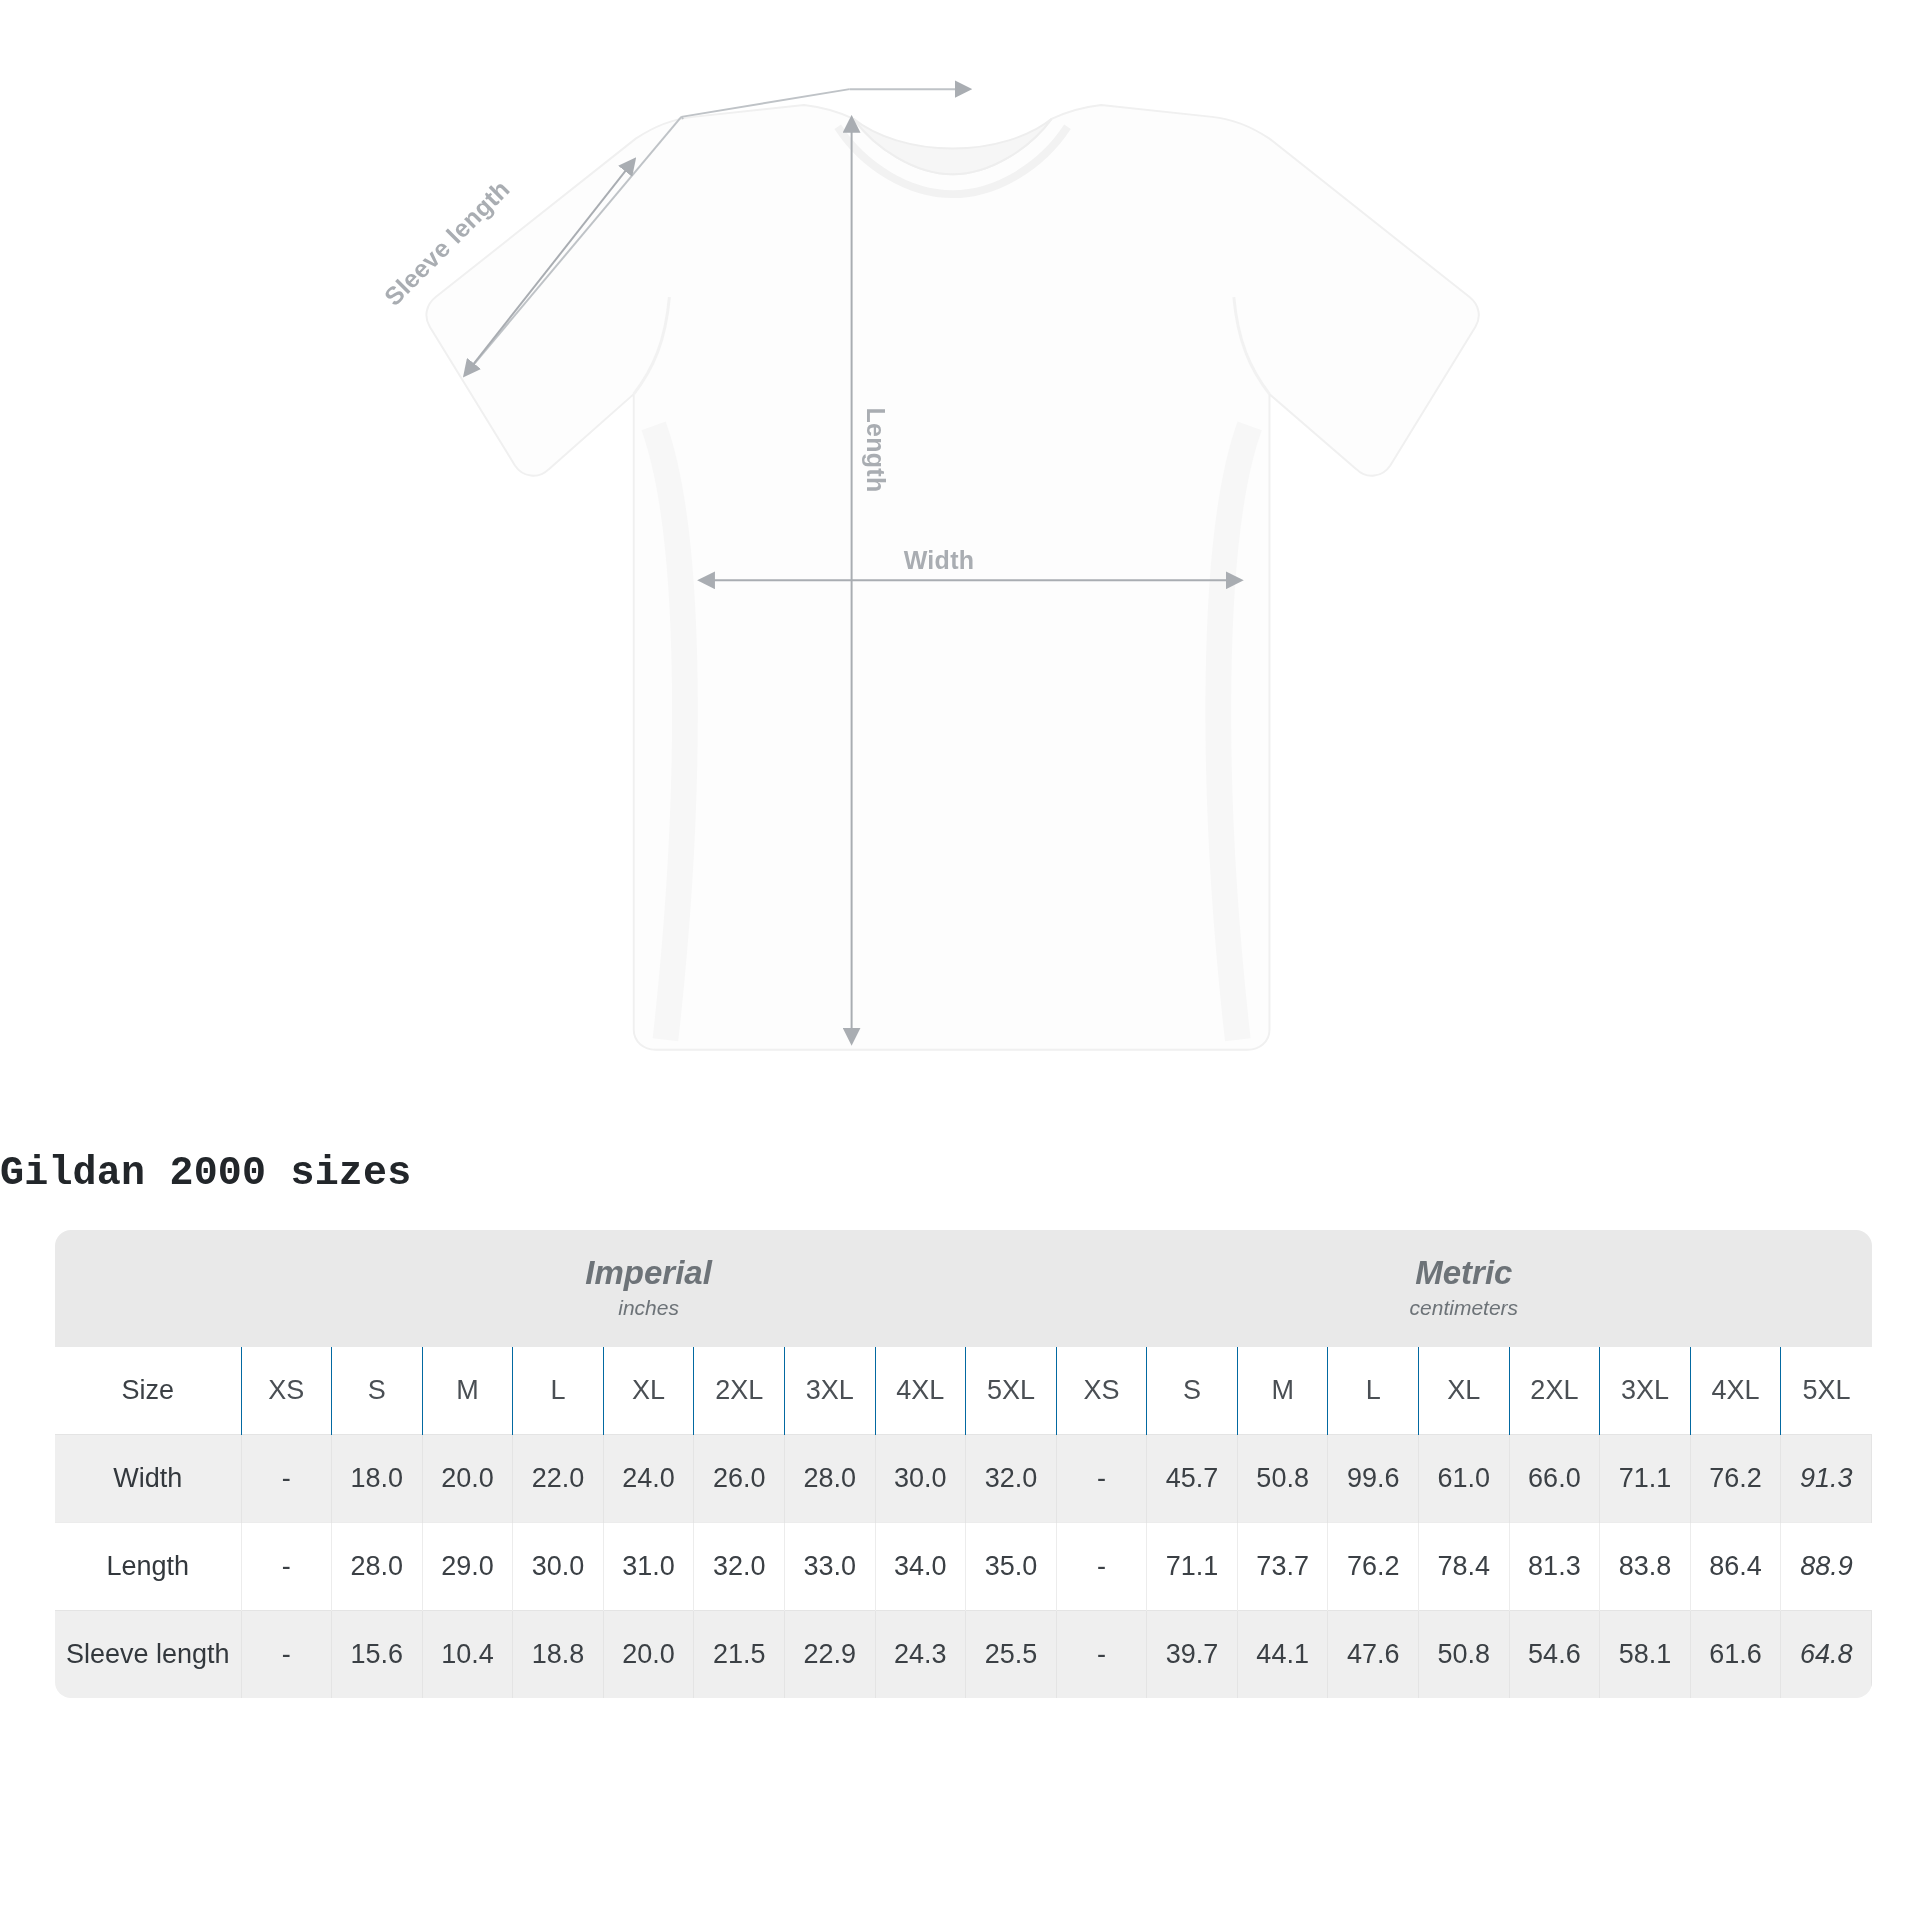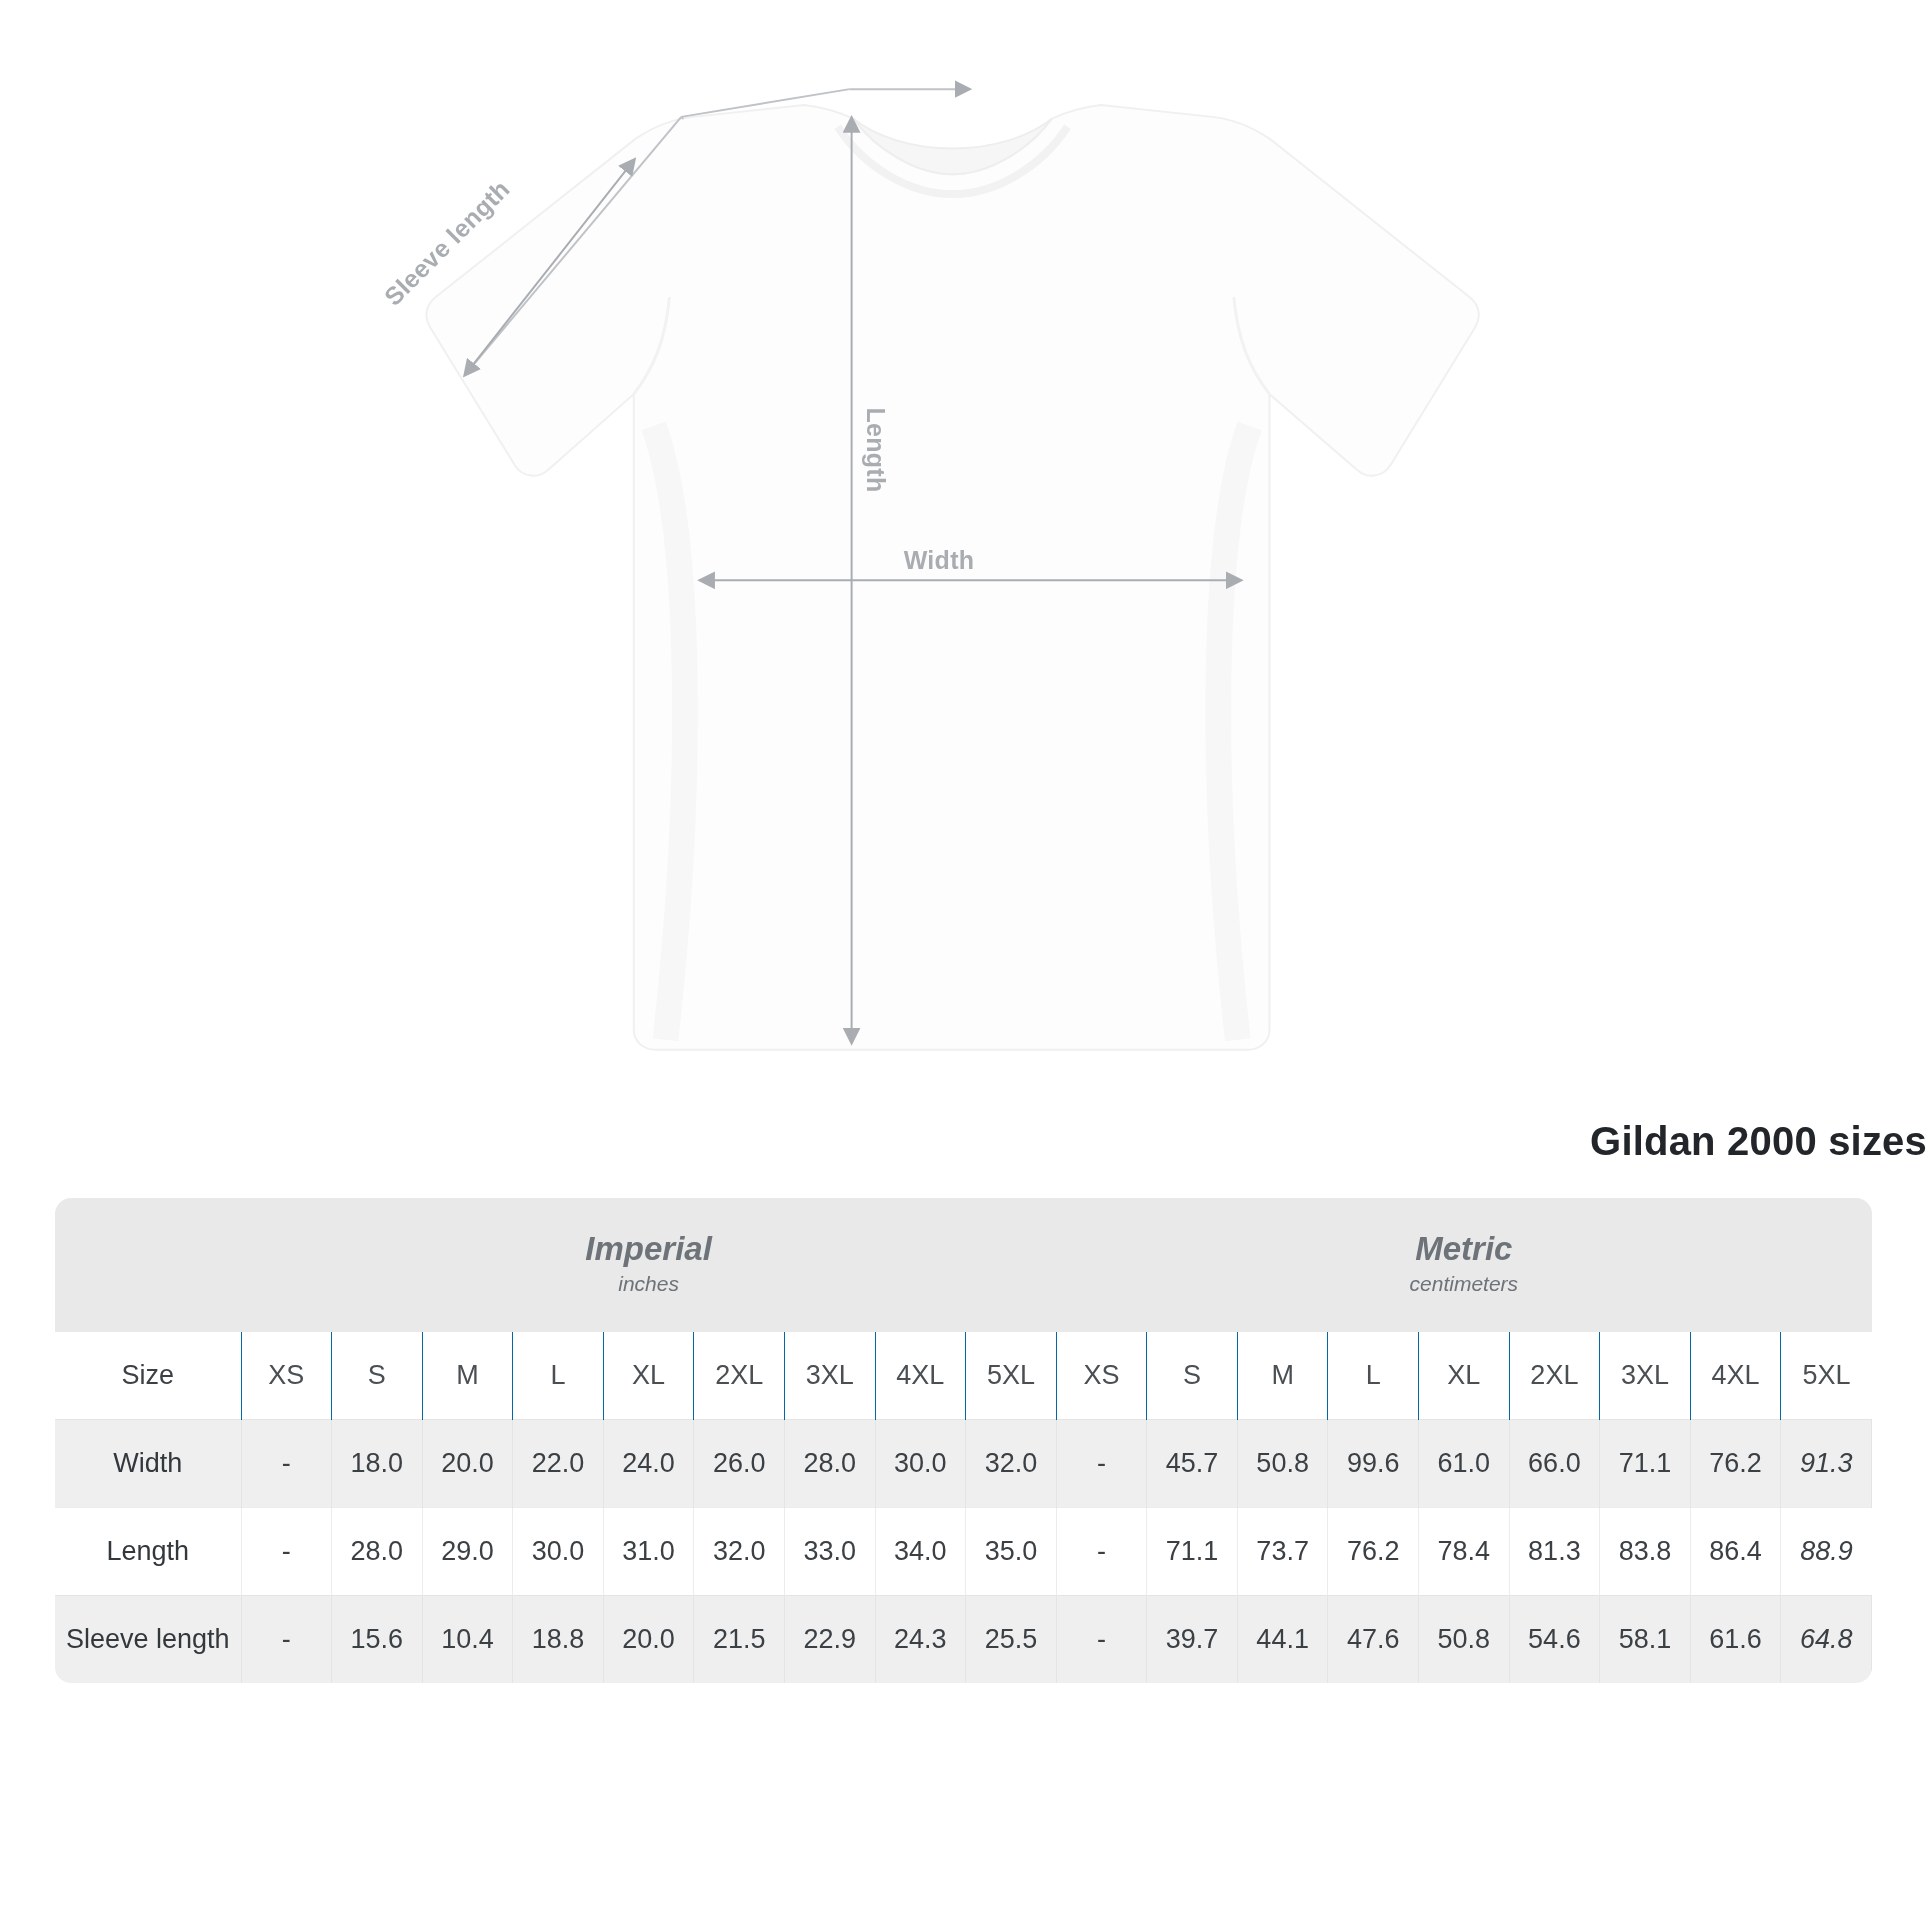--- a/index.html
+++ b/index.html
@@ -51,22 +51,23 @@
     transform: translate(-50%, -50%) rotate(90deg);
   }
   .lbl-width {
     left: 939px;
     top: 560px;
     transform: translate(-50%, -50%);
   }
 
   
   .title-block {
-    text-align: right;
-    margin-top: 0;
+    text-align: left;
+    margin-top: 32px;
+    font-family: Liberation Mono, monospace;
   }
   .chart-title {
     font-size: 40px;
     font-weight: bold;
     color: #22262a;
     margin: 0 0 16px 0;
     letter-spacing: 0.2px;
   }
   .chart-note {
     font-size: 23px;
@@ -86,21 +87,21 @@
     border-collapse: collapse;
     table-layout: fixed;
   }
   table.size-table td, table.size-table th {
     text-align: center;
     vertical-align: middle;
     font-weight: normal;
   }
   .unit-header-row td {
     background: #e9e9e9;
-    height: 134px;
+    height: 117px;
     padding: 0;
     border: none;
   }
   .unit-name {
     font-size: 33px;
     font-style: italic;
     font-weight: bold;
     color: #6d7378;
     line-height: 1.15;
   }

